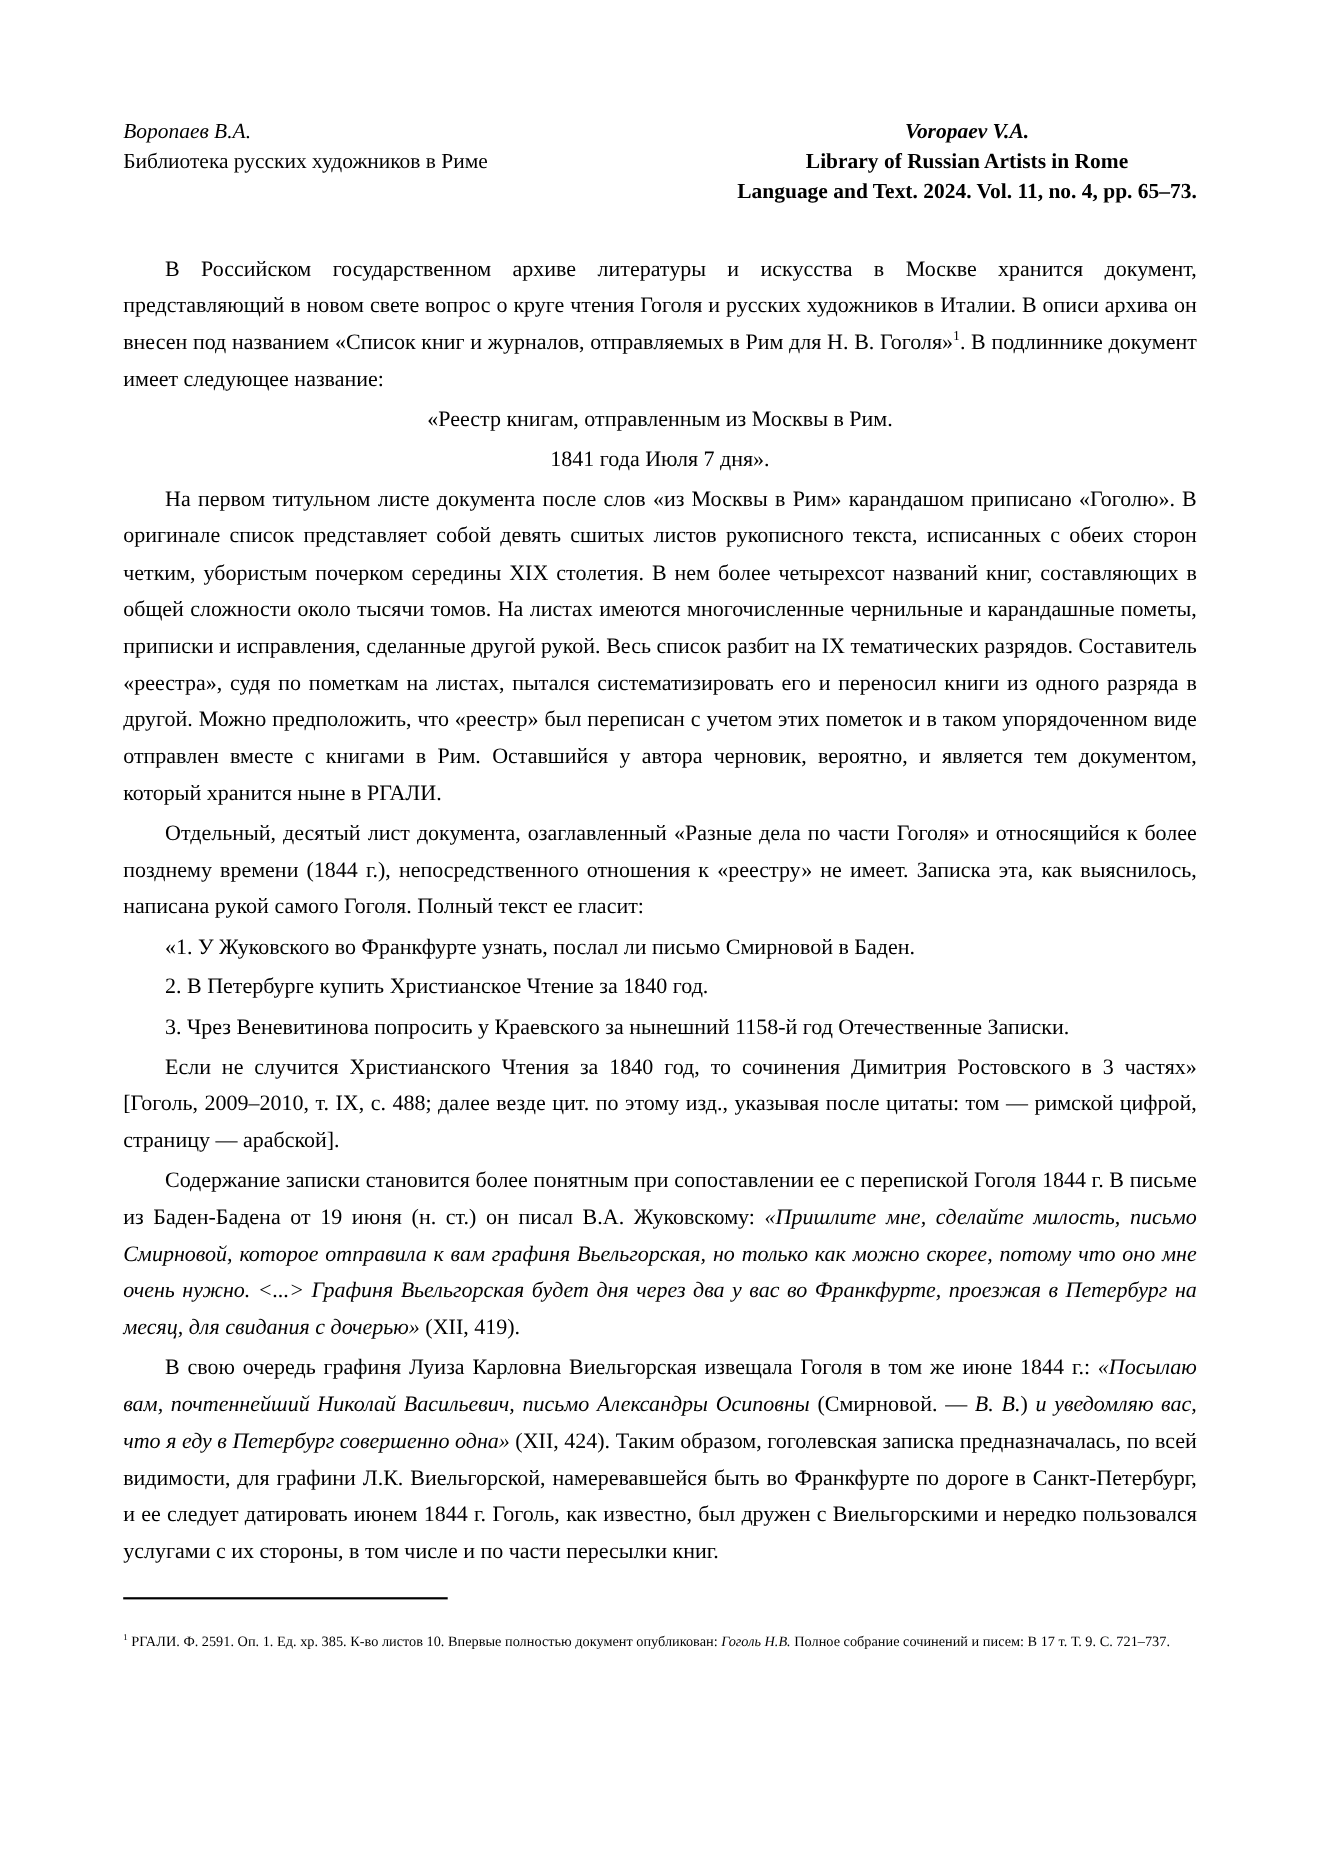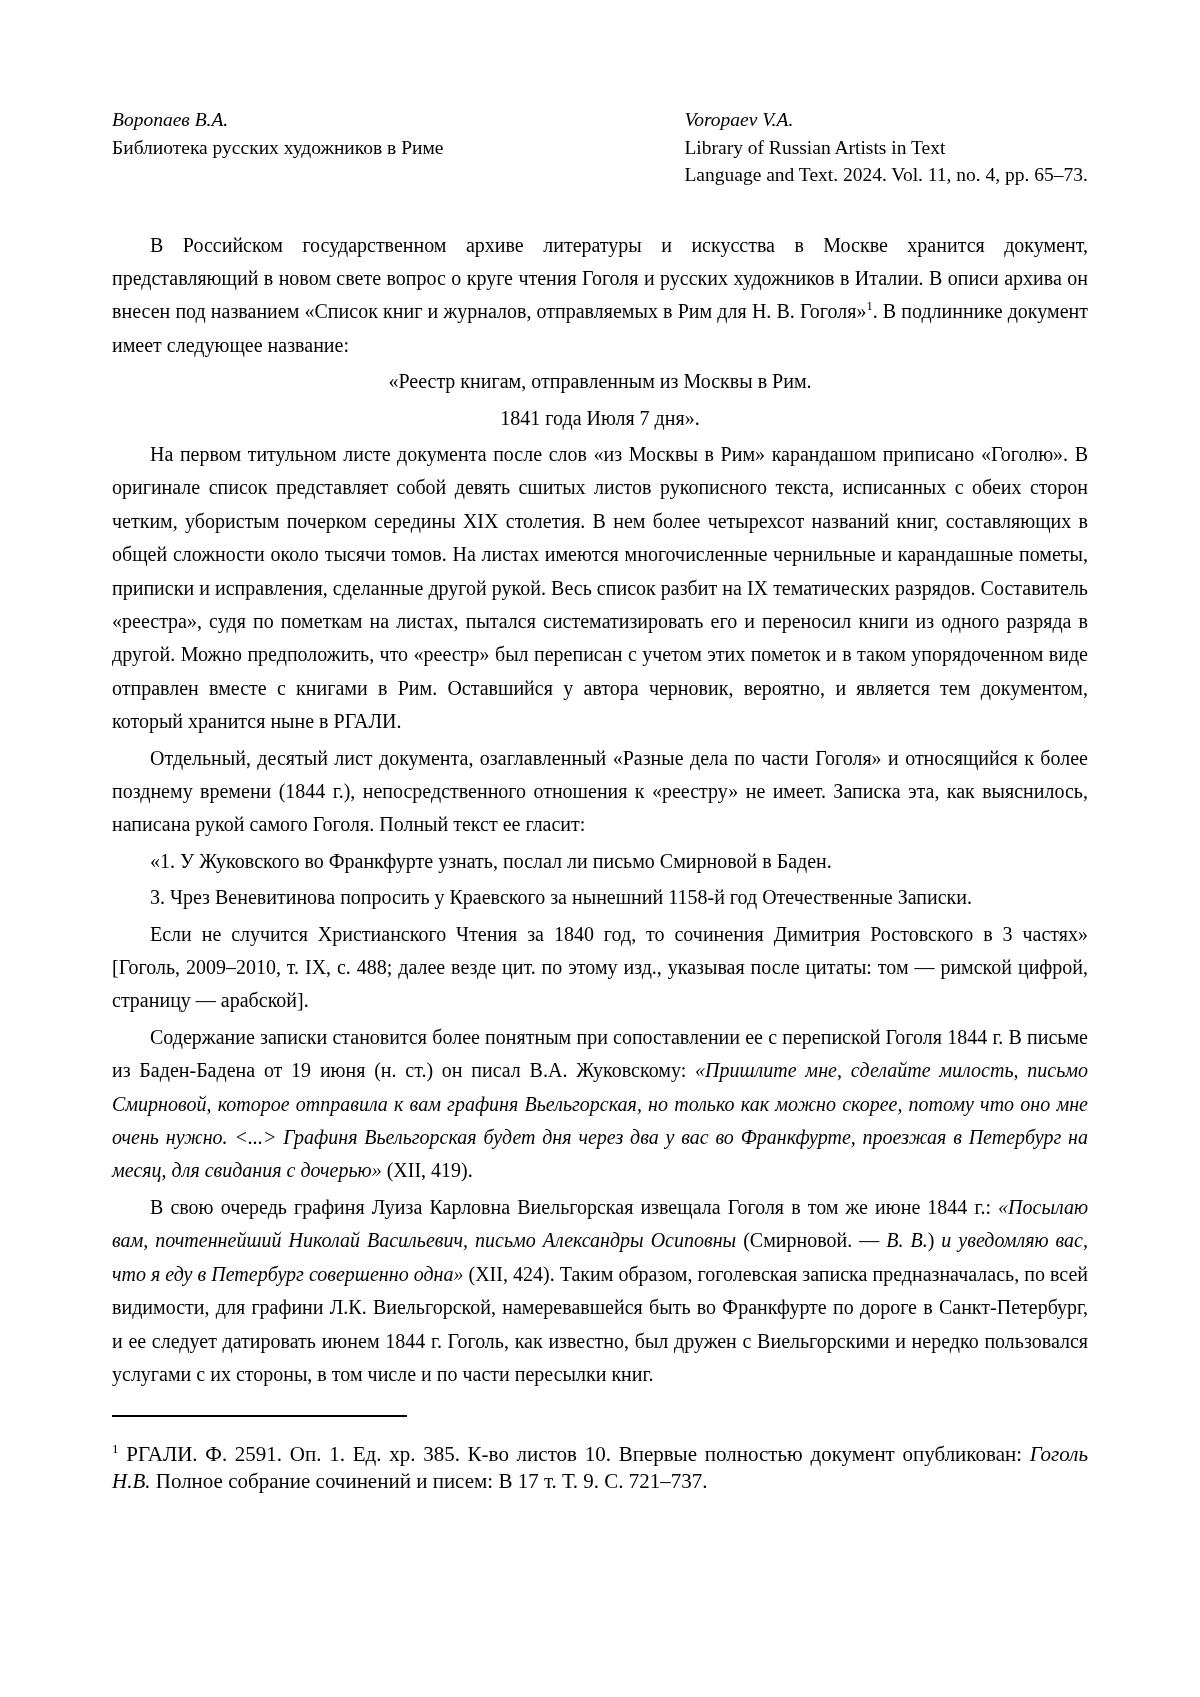--- a/index.html
+++ b/index.html
@@ -22,21 +22,21 @@
     position: relative;
   }
   
   .header-row {
     display: flex;
     justify-content: space-between;
     font-size: 19.5px;
     line-height: 27.5px;
   }
   .header-col-left  { text-align: left; }
-  .header-col-right { text-align: left; }
+  .header-col-right { text-align: center; font-weight: bold; }
   .it { font-style: italic; }
 
   
   .article-body {
     margin-top: 40px;
     font-size: 20px;
     line-height: 33.4px;
   }
   .para {
     margin: 0 0 3px 0;
@@ -56,21 +56,21 @@
 
   
   .footnote-sep {
     width: 295px;
     border: none;
     border-top: 2px solid #000;
     margin: 24px 0 0 0;
   }
   .footnote {
     margin-top: 24px;
-    font-size: 21px;
+    font-size: 13px;
     line-height: 27px;
   }
   .footnote .para {
     text-indent: 0;
     margin: 0;
   }
 
   .page-number {
     text-align: center;
     font-size: 19.5px;
@@ -82,32 +82,33 @@
 
 <div class="page">
 
   <div class="header-row">
     <div class="header-col-left">
       <div class="it">Воропаев В.А.</div>
       <div>Библиотека русских художников в Риме</div>
     </div>
     <div class="header-col-right">
       <div class="it">Voropaev V.A.</div>
-      <div>Library of Russian Artists in Text</div>
+      <div>Library of Russian Artists in Rome</div>
       <div>Language and Text. 2024. Vol. 11, no. 4, pp. 65–73.</div>
     </div>
   </div>
 
   <div class="article-body">
       <p class="para"><span>В Российском государственном архиве литературы и искусства в Москве хранится документ, представляющий в новом свете вопрос о круге чтения Гоголя и русских художников в Италии. В описи архива он внесен под названием «Список книг и журналов, отправляемых в Рим для Н. В. Гоголя»</span><sup>1</sup><span>. В подлиннике документ имеет следующее название:</span></p>
       <p class="para center"><span>«Реестр книгам, отправленным из Москвы в Рим.</span></p>
       <p class="para center"><span>1841 года Июля 7 дня».</span></p>
       <p class="para"><span>На первом титульном листе документа после слов «из Москвы в Рим» карандашом приписано «Гоголю». В оригинале список представляет собой девять сшитых листов рукописного текста, исписанных с обеих сторон четким, убористым почерком середины XIX столетия. В нем более четырехсот названий книг, составляющих в общей сложности около тысячи томов. На листах имеются многочисленные чернильные и карандашные пометы, приписки и исправления, сделанные другой рукой. Весь список разбит на IX тематических разрядов. Составитель «реестра», судя по пометкам на листах, пытался систематизировать его и переносил книги из одного разряда в другой. Можно предположить, что «реестр» был переписан с учетом этих пометок и в таком упорядоченном виде отправлен вместе с книгами в Рим. Оставшийся у автора черновик, вероятно, и является тем документом, который хранится ныне в РГАЛИ.</span></p>
       <p class="para"><span>Отдельный, десятый лист документа, озаглавленный «Разные дела по части Гоголя» и относящийся к более позднему времени (1844 г.), непосредственного отношения к «реестру» не имеет. Записка эта, как выяснилось, написана рукой самого Гоголя. Полный текст ее гласит:</span></p>
       <p class="para"><span>«1. У Жуковского во Франкфурте узнать, послал ли письмо Смирновой в Баден.</span></p>
+      <p class="para"><span>2. В Петербурге купить Христианское Чтение за 1840 год.</span></p>
       <p class="para"><span>3. Чрез Веневитинова попросить у Краевского за нынешний 1158-й год Отечественные Записки.</span></p>
       <p class="para"><span>Если не случится Христианского Чтения за 1840 год, то сочинения Димитрия Ростовского в 3 частях» [Гоголь, 2009–2010, т. IX, с. 488; далее везде цит. по этому изд., указывая после цитаты: том — римской цифрой, страницу — арабской].</span></p>
       <p class="para"><span>Содержание записки становится более понятным при сопоставлении ее с перепиской Гоголя 1844 г. В письме из Баден-Бадена от 19 июня (н. ст.) он писал В.А. Жуковскому: </span><em>«Пришлите мне, сделайте милость, письмо Смирновой, которое отправила к вам графиня Вьельгорская, но только как можно скорее, потому что оно мне очень нужно. &lt;...&gt; Графиня Вьельгорская будет дня через два у вас во Франкфурте, проезжая в Петербург на месяц, для свидания с дочерью»</em><span> (XII, 419).</span></p>
       <p class="para"><span>В свою очередь графиня Луиза Карловна Виельгорская извещала Гоголя в том же июне 1844 г.: </span><em>«Посылаю вам, почтеннейший Николай Васильевич, письмо Александры Осиповны</em><span> (Смирновой. — </span><em>В. В.</em><span>) </span><em>и уведомляю вас, что я еду в Петербург совершенно одна»</em><span> (XII, 424). Таким образом, гоголевская записка предназначалась, по всей видимости, для графини Л.К. Виельгорской, намеревавшейся быть во Франкфурте по дороге в Санкт-Петербург, и ее следует датировать июнем 1844 г. Гоголь, как известно, был дружен с Виельгорскими и нередко пользовался услугами с их стороны, в том числе и по части пересылки книг.</span></p>
     </div>
 
   <hr class="footnote-sep">
 
   <div class="footnote">
       <p class="para"><sup>1</sup><span> РГАЛИ. Ф. 2591. Оп. 1. Ед. хр. 385. К-во листов 10. Впервые полностью документ опубликован: </span><em>Гоголь Н.В.</em><span> Полное собрание сочинений и писем: В 17 т. Т. 9. С. 721–737.</span></p>

